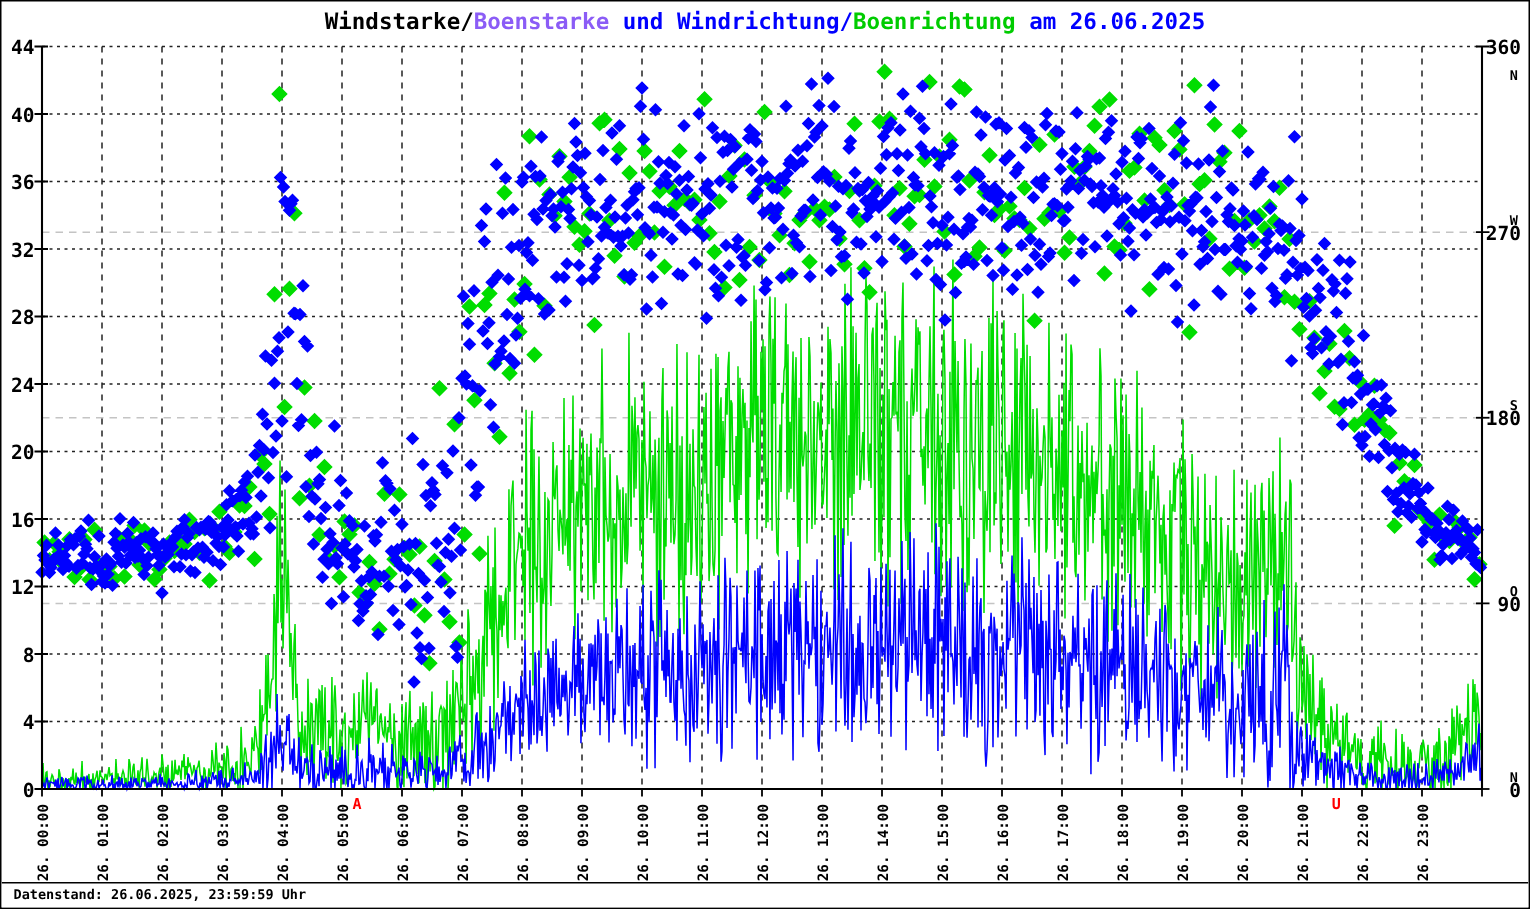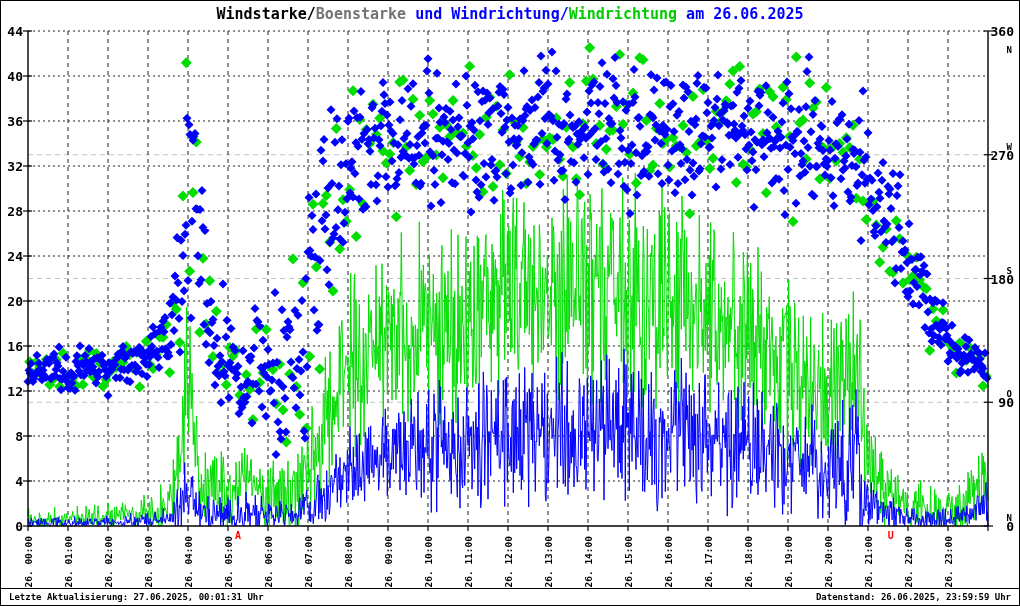--- a/index.html
+++ b/index.html
@@ -30,21 +30,21 @@
     padding:0 8px;
     white-space:pre;
   }
   text{font-family:"DejaVu Sans Mono","Liberation Mono",monospace;}
 </style>
 </head>
 <body>
 
 <div id="screen">
 
-  <div id="title-row"><span style="color: #000000;">Windstarke/</span><span style="color: #737373;">Boenstarke</span><span style="color: rgb(0, 0, 255);"> und Windrichtung/</span><span style="color: rgb(0, 204, 0);">Windrichtung</span><span style="color: rgb(0, 0, 255); text-align: center;"> am 26.06.2025</span></div>
+  <div id="title-row"><span style="color: #000000;">Windstarke/</span><span style="color: #8b5cf6;">Boenstarke</span><span style="color: rgb(0, 0, 255);"> und Windrichtung/</span><span style="color: rgb(0, 204, 0);">Boenrichtung</span><span style="color: rgb(0, 0, 255); text-align: center;"> am 26.06.2025</span></div>
 
   <svg id="plot-svg" width="1018" height="587">
       <g stroke="#222222" stroke-width="1" stroke-dasharray="2 3">
         <line x1="27" x2="987" y1="480" y2="480"></line>
         <line x1="27" x2="987" y1="435" y2="435"></line>
         <line x1="27" x2="987" y1="390" y2="390"></line>
         <line x1="27" x2="987" y1="345" y2="345"></line>
         <line x1="27" x2="987" y1="300" y2="300"></line>
         <line x1="27" x2="987" y1="255" y2="255"></line>
         <line x1="27" x2="987" y1="210" y2="210"></line>
@@ -180,17 +180,16 @@
       <text x="791" y="535" text-anchor="end" font-size="9.5" font-weight="bold" fill="#000" transform="rotate(-90 791 535)">26. 19:00</text>
       <text x="831" y="535" text-anchor="end" font-size="9.5" font-weight="bold" fill="#000" transform="rotate(-90 831 535)">26. 20:00</text>
       <text x="871" y="535" text-anchor="end" font-size="9.5" font-weight="bold" fill="#000" transform="rotate(-90 871 535)">26. 21:00</text>
       <text x="911" y="535" text-anchor="end" font-size="9.5" font-weight="bold" fill="#000" transform="rotate(-90 911 535)">26. 22:00</text>
       <text x="951" y="535" text-anchor="end" font-size="9.5" font-weight="bold" fill="#000" transform="rotate(-90 951 535)">26. 23:00</text>
       <text x="237" y="538" text-anchor="middle" font-size="10" font-weight="bold" fill="#ff0000">A</text>
       <text x="889.8" y="538" text-anchor="middle" font-size="10" font-weight="bold" fill="#ff0000">U</text>
     </svg>
 
   <div id="status-bar">
-    <span>Letzte Aktualisierung: 27.06.2025, 00:01:31 Uhr</span>
     <span>Datenstand: 26.06.2025, 23:59:59 Uhr</span>
   </div>
 
 </div>
 
 </body></html>

